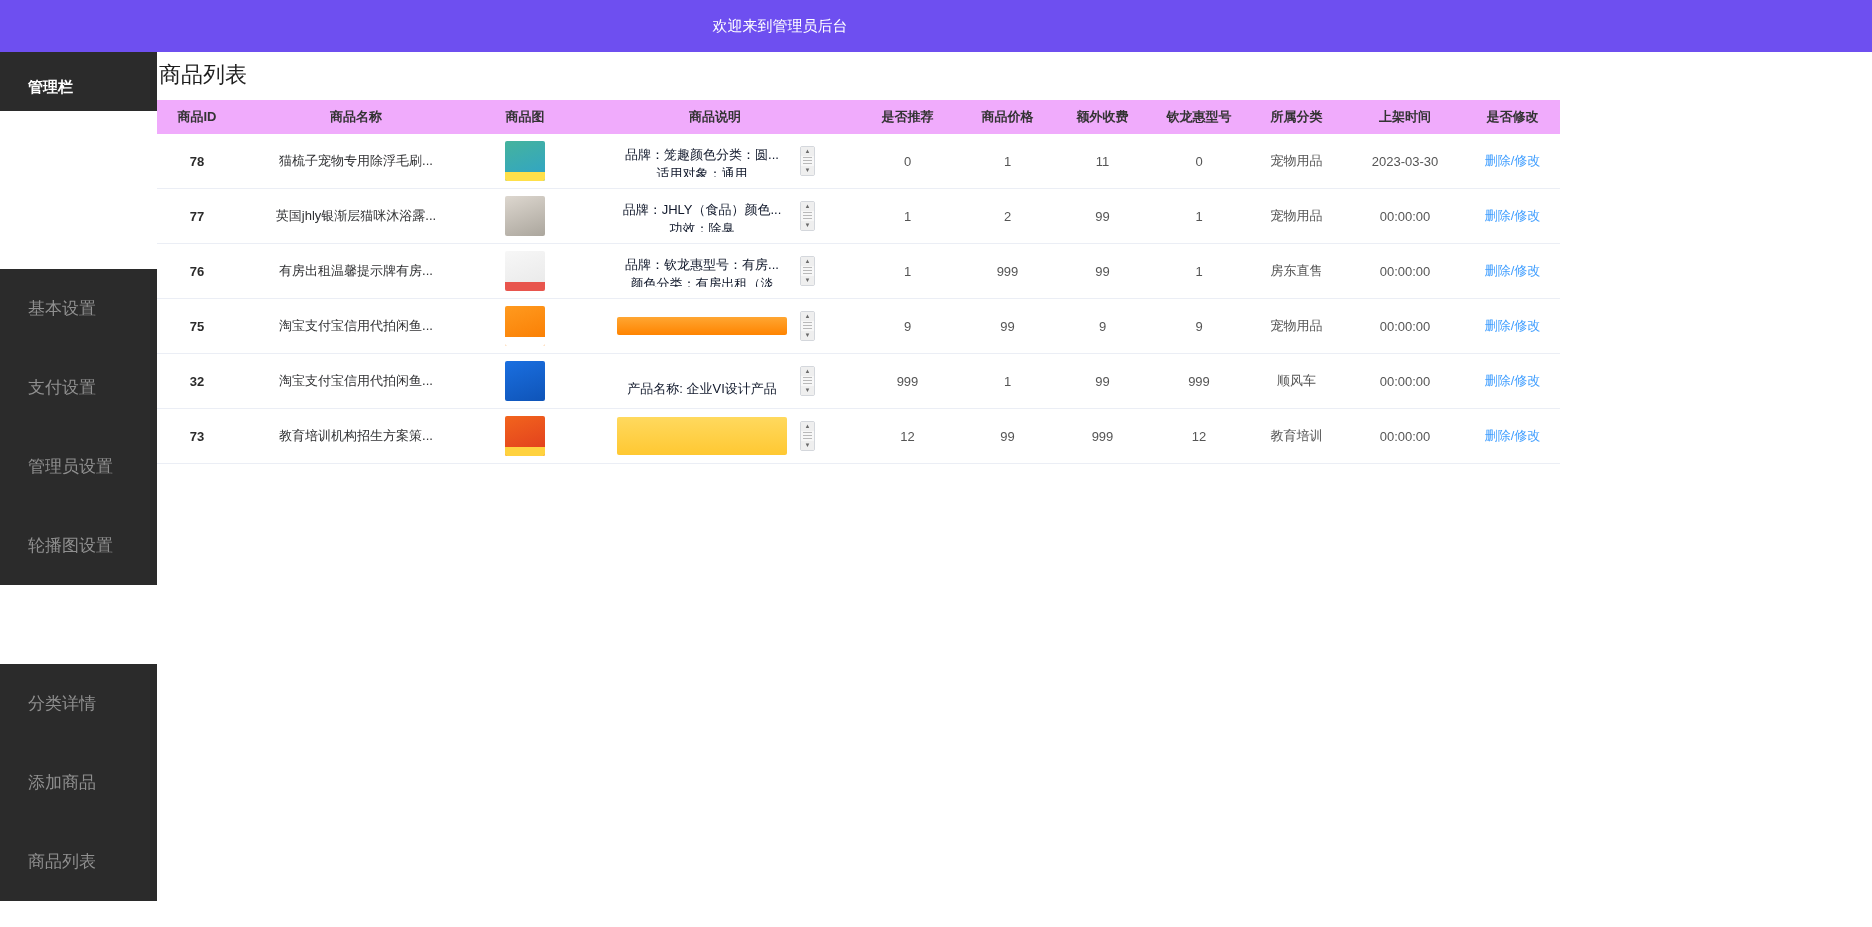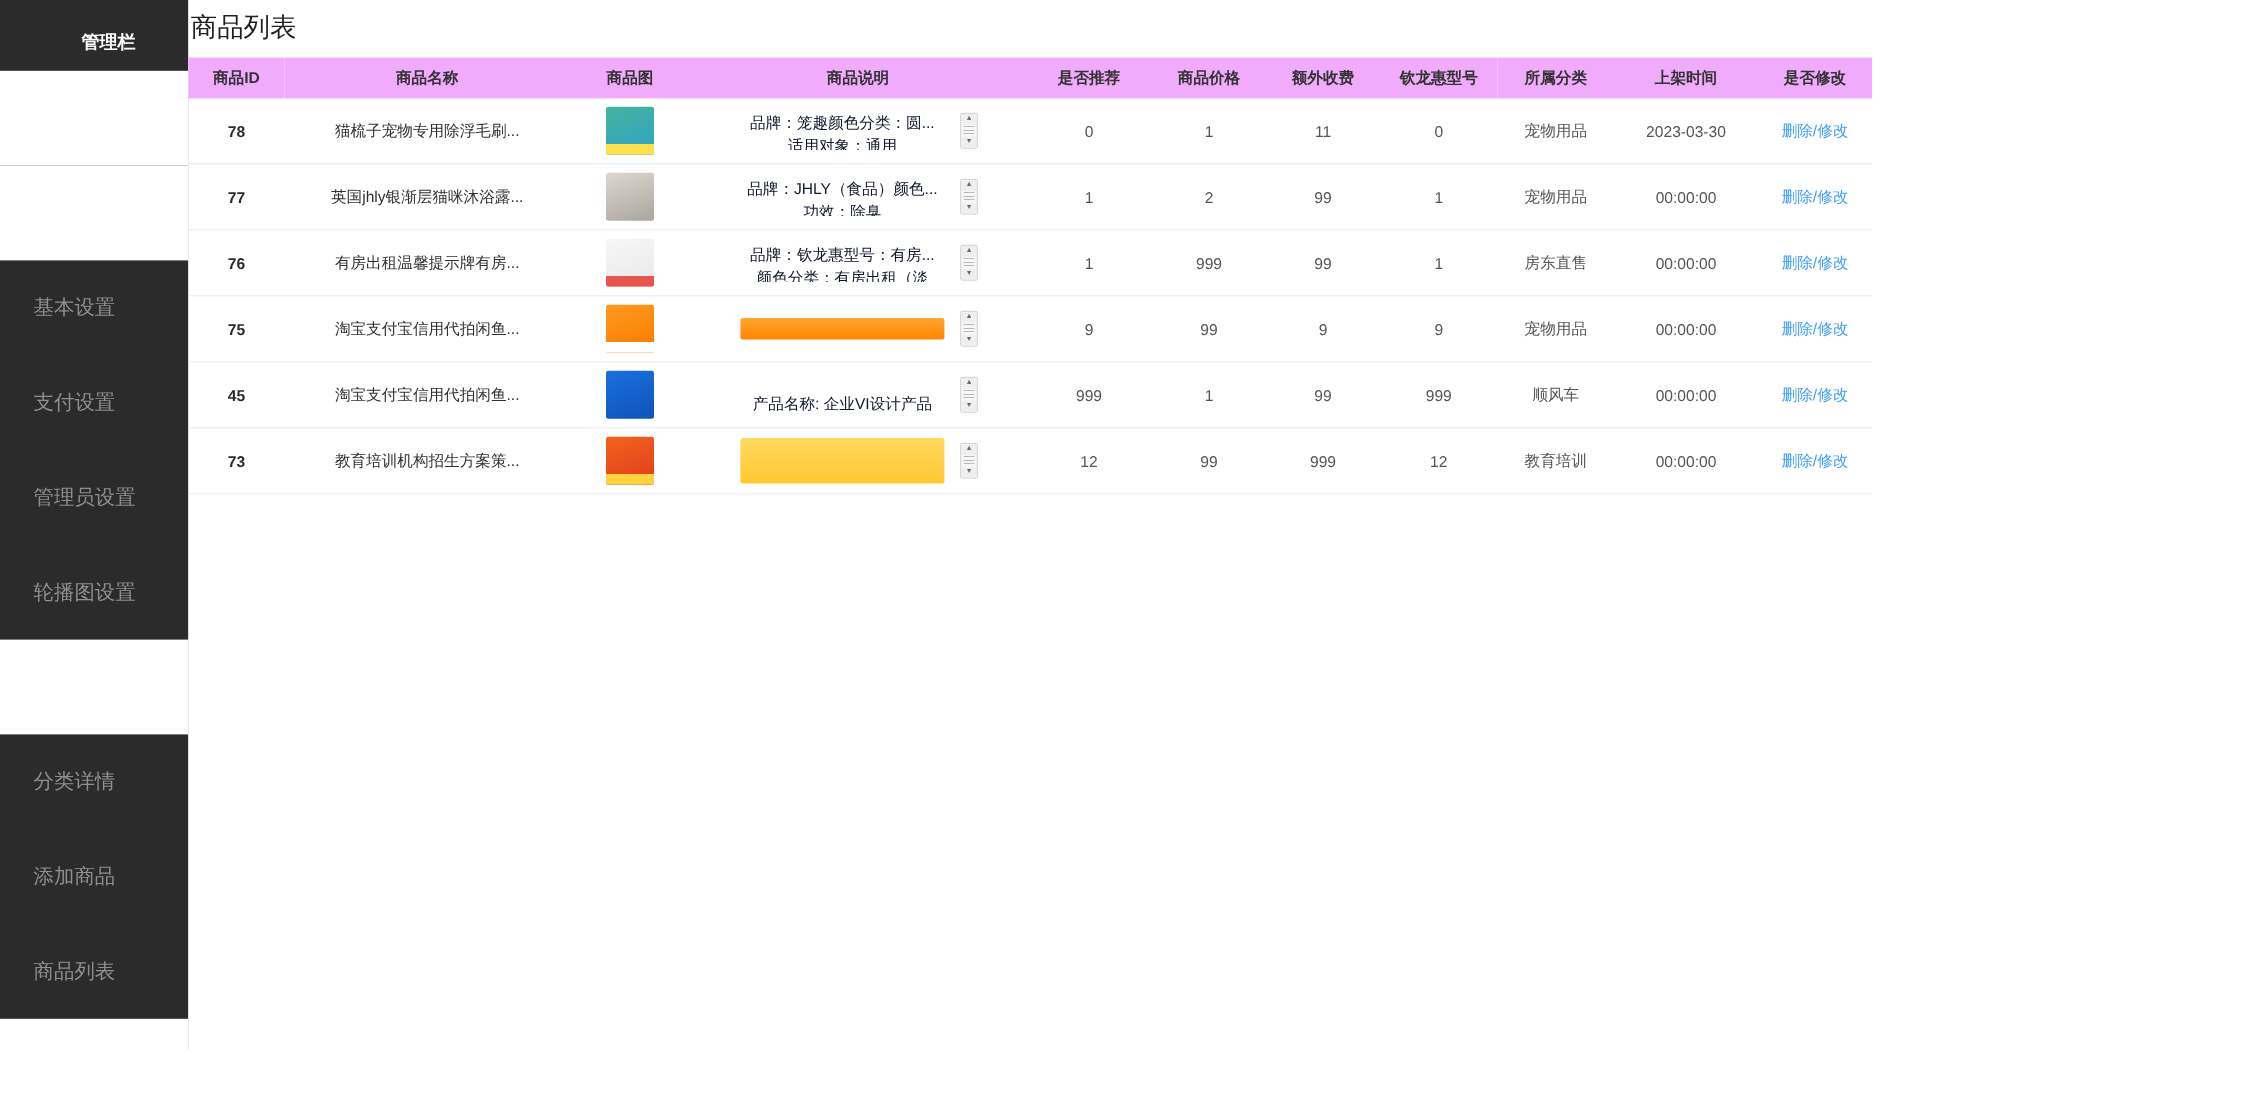--- a/index.html
+++ b/index.html
@@ -36,21 +36,20 @@
   .sidebar{
     width:157px;
     flex:none;
     background:var(--sidebar-bg);
   }
   .sidebar-title{
     color:#ffffff;
     font-size:15px;
     font-weight:700;
     padding:26px 28px 14px 28px;
-    margin-left:40px;
   }
   .side-item{
     padding:28px 28px;
     font-size:17px;
     color:#ffffff;
     cursor:pointer;
     white-space:nowrap;
   }
   .side-item.sub{color:#8f8f8f;}
   .main{
@@ -152,20 +151,23 @@
     color:var(--link-color);
     text-decoration:none;
     cursor:pointer;
     font-size:13px;
   }
 </style>
 </head>
 <body>
 
 <div class="app">
+  <header class="banner">
+    <div class="banner-text">欢迎来到管理员后台</div>
+  </header>
   <div class="layout">
     <aside class="sidebar">
       <div class="sidebar-title">管理栏</div>
       <nav class="sidebar-nav">
           <div class="side-item main">整体详情</div>
           <div class="side-item main">网站设置</div>
           <div class="side-item sub">基本设置</div>
           <div class="side-item sub">支付设置</div>
           <div class="side-item sub">管理员设置</div>
           <div class="side-item sub">轮播图设置</div>
@@ -326,21 +328,21 @@
     <td class="cell">99</td>
     <td class="cell">9</td>
     <td class="cell">9</td>
     <td class="cell">宠物用品</td>
     <td class="cell">00:00:00</td>
     <td class="cell action-cell">
       <a class="action-link">删除/修改</a>
     </td>
   </tr>
             <tr class="product-row">
-    <td class="cell id-cell">45</td>
+    <td class="cell id-cell">32</td>
     <td class="cell name-cell">淘宝支付宝信用代拍闲鱼...</td>
     <td class="cell img-cell">
       <div class="thumb" style="background: linear-gradient(160deg, rgb(26, 111, 224), rgb(15, 84, 184));">
         
       </div>
     </td>
     <td class="cell desc-cell">
       <div class="desc-content">
                   <div class="desc-text low">
                     <div>产品名称: 企业VI设计产品</div>

